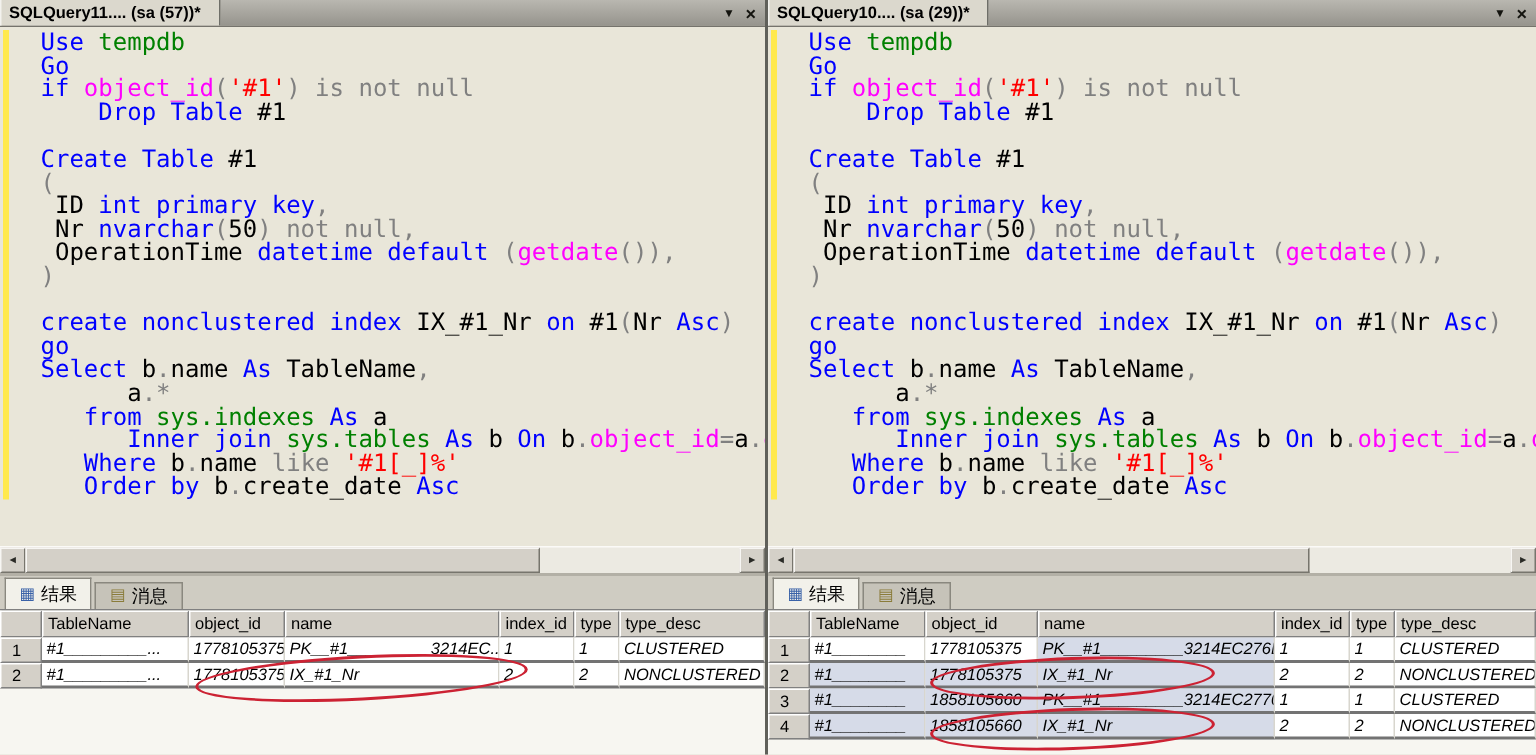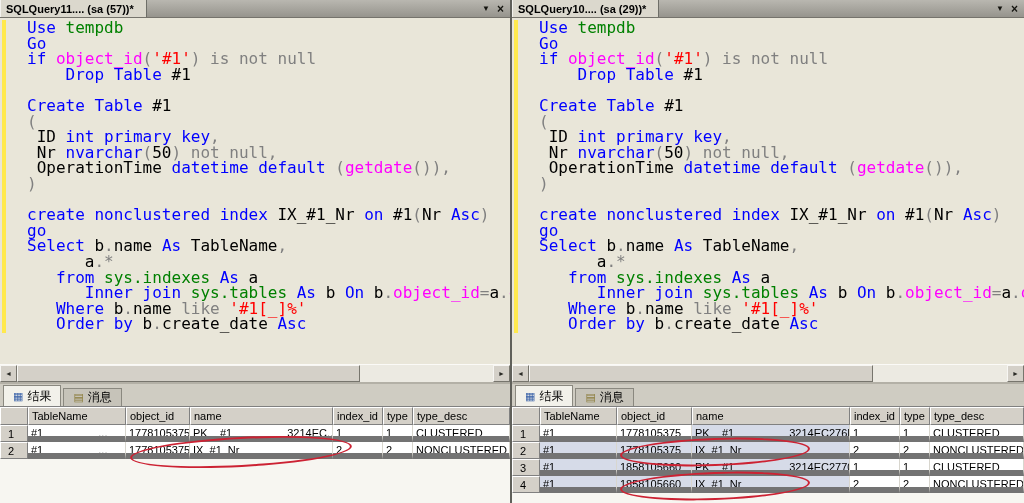--- a/index.html
+++ b/index.html
@@ -42,21 +42,21 @@
   .icon{font-size:11px;line-height:1;}
   .grid-icon{color:#3a62a8;}
   .msg-icon{color:#8a7c3a;}
 
   
   .grid{flex:1;background:#f7f6f1;overflow:hidden;font-size:11px;border-top:1px solid #808080;}
   .grid-head{display:flex;height:18px;}
   .hcell{box-sizing:border-box;background:#d4d0c8;border:1px solid;border-color:#ffffff #808080 #808080 #ffffff;padding:2px 3px 0 3px;line-height:13px;overflow:hidden;white-space:nowrap;}
   .grow{display:flex;height:17px;position:relative;}
   .rnum{padding-left:7px;}
-  .dcell{box-sizing:border-box;background:#ffffff;border-right:1px solid #d8d6ce;border-bottom:6px solid #737373;padding:2px 3px 0 3px;line-height:13px;overflow:hidden;white-space:nowrap;}
+  .dcell{box-sizing:border-box;background:#ffffff;border-right:1px solid #d8d6ce;border-bottom:2px solid #737373;padding:2px 3px 0 3px;line-height:13px;overflow:hidden;white-space:nowrap;font-style:italic;}
   .dcell.sel{background:var(--c-sel);}
 
   
   .gc{flex:0 0 auto;}
   .c0{width:28px;} .c4{width:50px;} .c5{width:30px;} .c6{flex:1 1 auto;width:auto;}
   .panel0 .c1{width:98px;} .panel0 .c2{width:64px;} .panel0 .c3{width:143px;}
   .panel1 .c1{width:77px;} .panel1 .c2{width:75px;} .panel1 .c3{width:158px;}
 
   
   .red-ellipse{position:absolute;border:2px solid var(--c-annot);border-radius:50%;pointer-events:none;z-index:3;background:transparent;}

